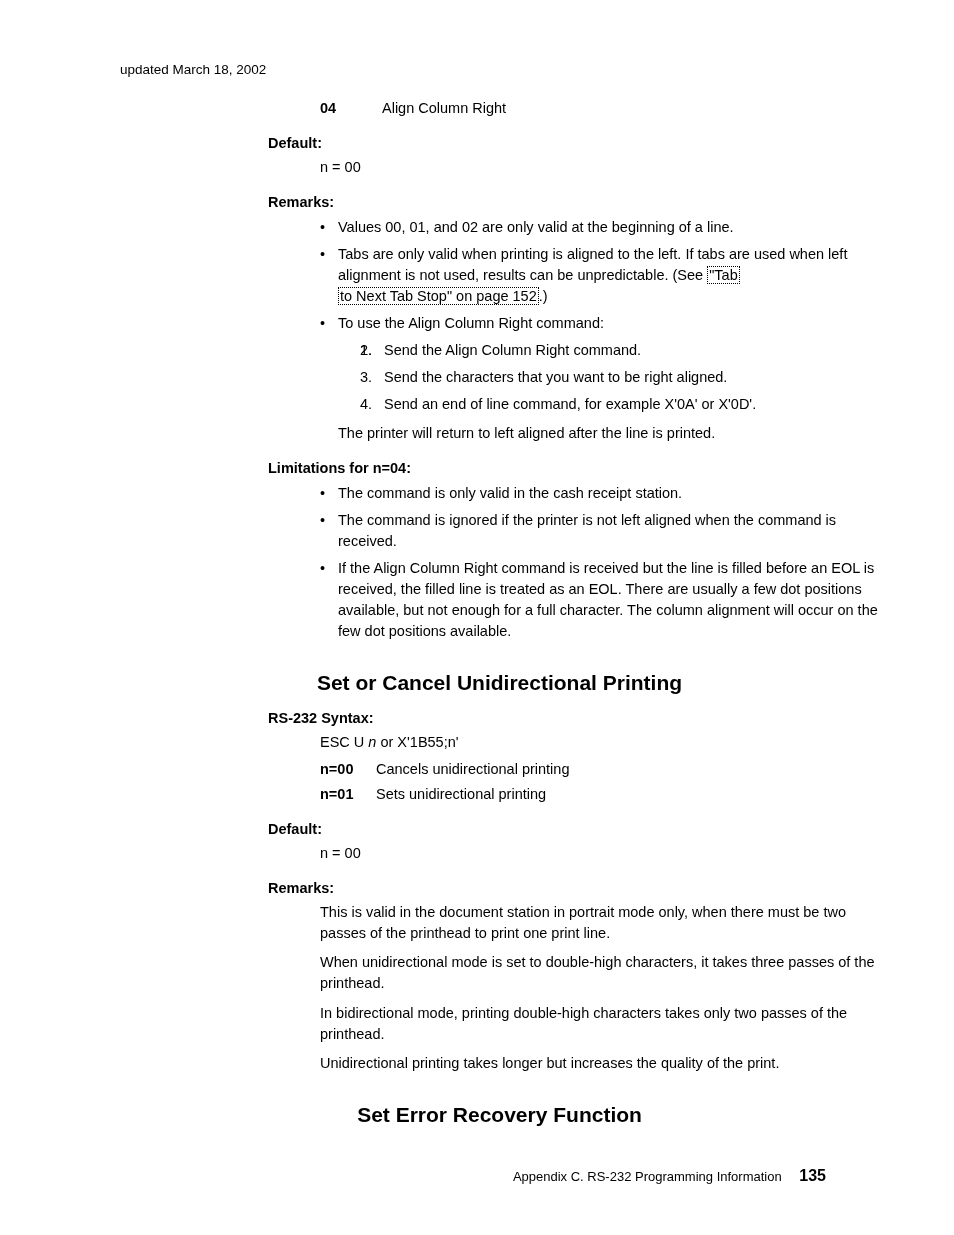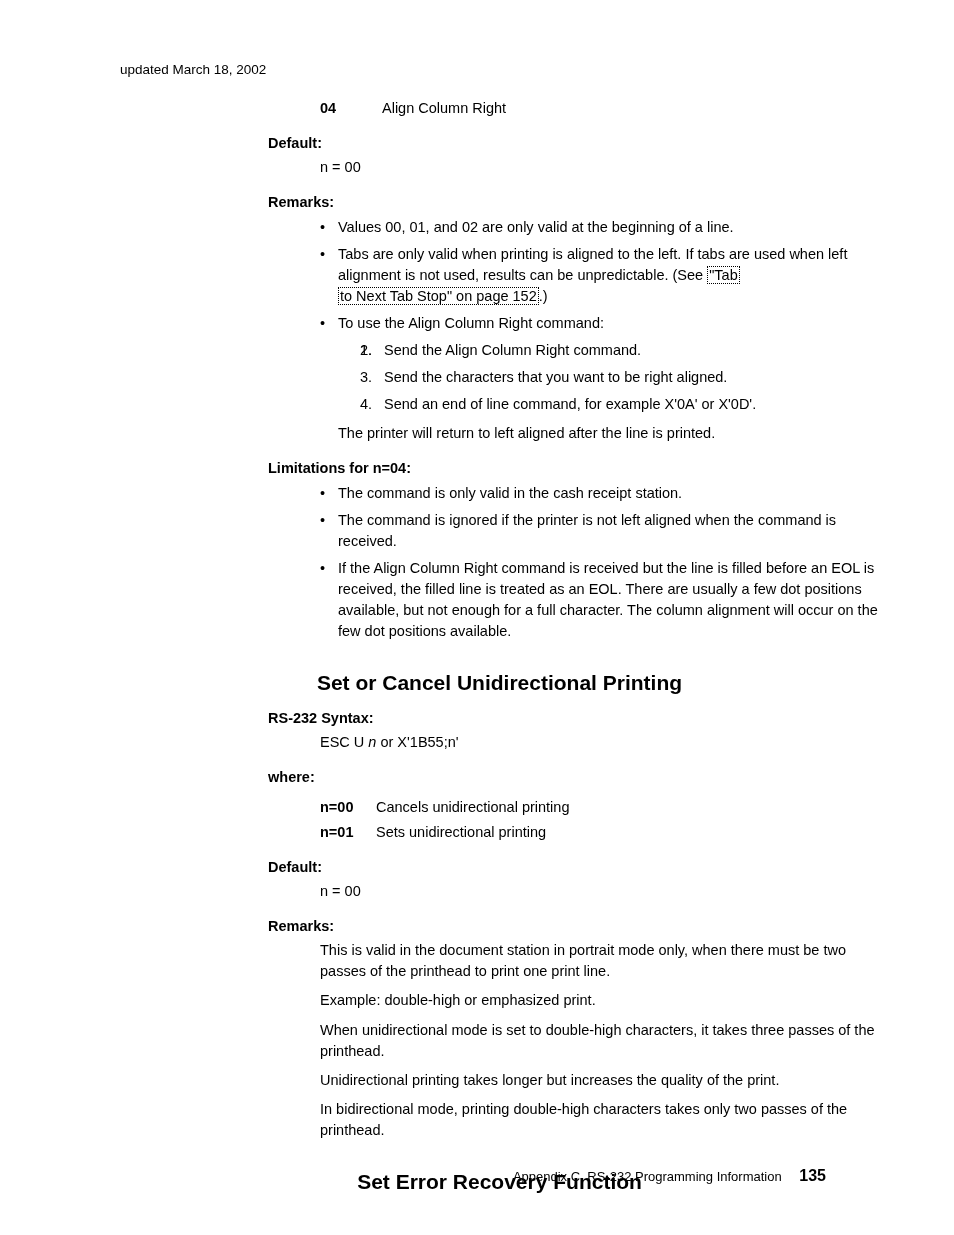--- a/index.html
+++ b/index.html
@@ -155,40 +155,38 @@
   </div>
 
   <div class="section-heading">Set or Cancel Unidirectional Printing</div>
 
   <div class="content">
     <div class="def-label" style="margin-top:4px;">RS-232 Syntax:</div>
     <div class="def-body">
       <span>ESC U </span><span class="italic">n</span><span> or X'1B55;n'</span>
     </div>
 
-    <div class="def-label">where:</div>
     <div style="height:6px;"></div>
     <div class="param-row">
       <div class="param-key">n=00</div>
       <div>Cancels unidirectional printing</div>
     </div>
     <div class="param-row">
       <div class="param-key">n=01</div>
       <div>Sets unidirectional printing</div>
     </div>
 
     <div class="def-label">Default:</div>
     <div class="def-body">n = 00</div>
 
     <div class="def-label">Remarks:</div>
     <div class="para" style="margin-top:2px;">This is valid in the document station in portrait mode only, when there must be two passes of the printhead to print one print line.</div>
-    <div class="para">Example: double-high or emphasized print.</div>
     <div class="para">When unidirectional mode is set to double-high characters, it takes three passes of the printhead.</div>
+    <div class="para">In bidirectional mode, printing double-high characters takes only two passes of the printhead.</div>
     <div class="para">Unidirectional printing takes longer but increases the quality of the print.</div>
-    <div class="para">In bidirectional mode, printing double-high characters takes only two passes of the printhead.</div>
   </div>
 
   <div class="section-heading">Set Error Recovery Function</div>
 
   <div class="footer">
     <span>Appendix C. RS-232 Programming Information</span>
     <span class="pagenum">135</span>
   </div>
 </div>
 

